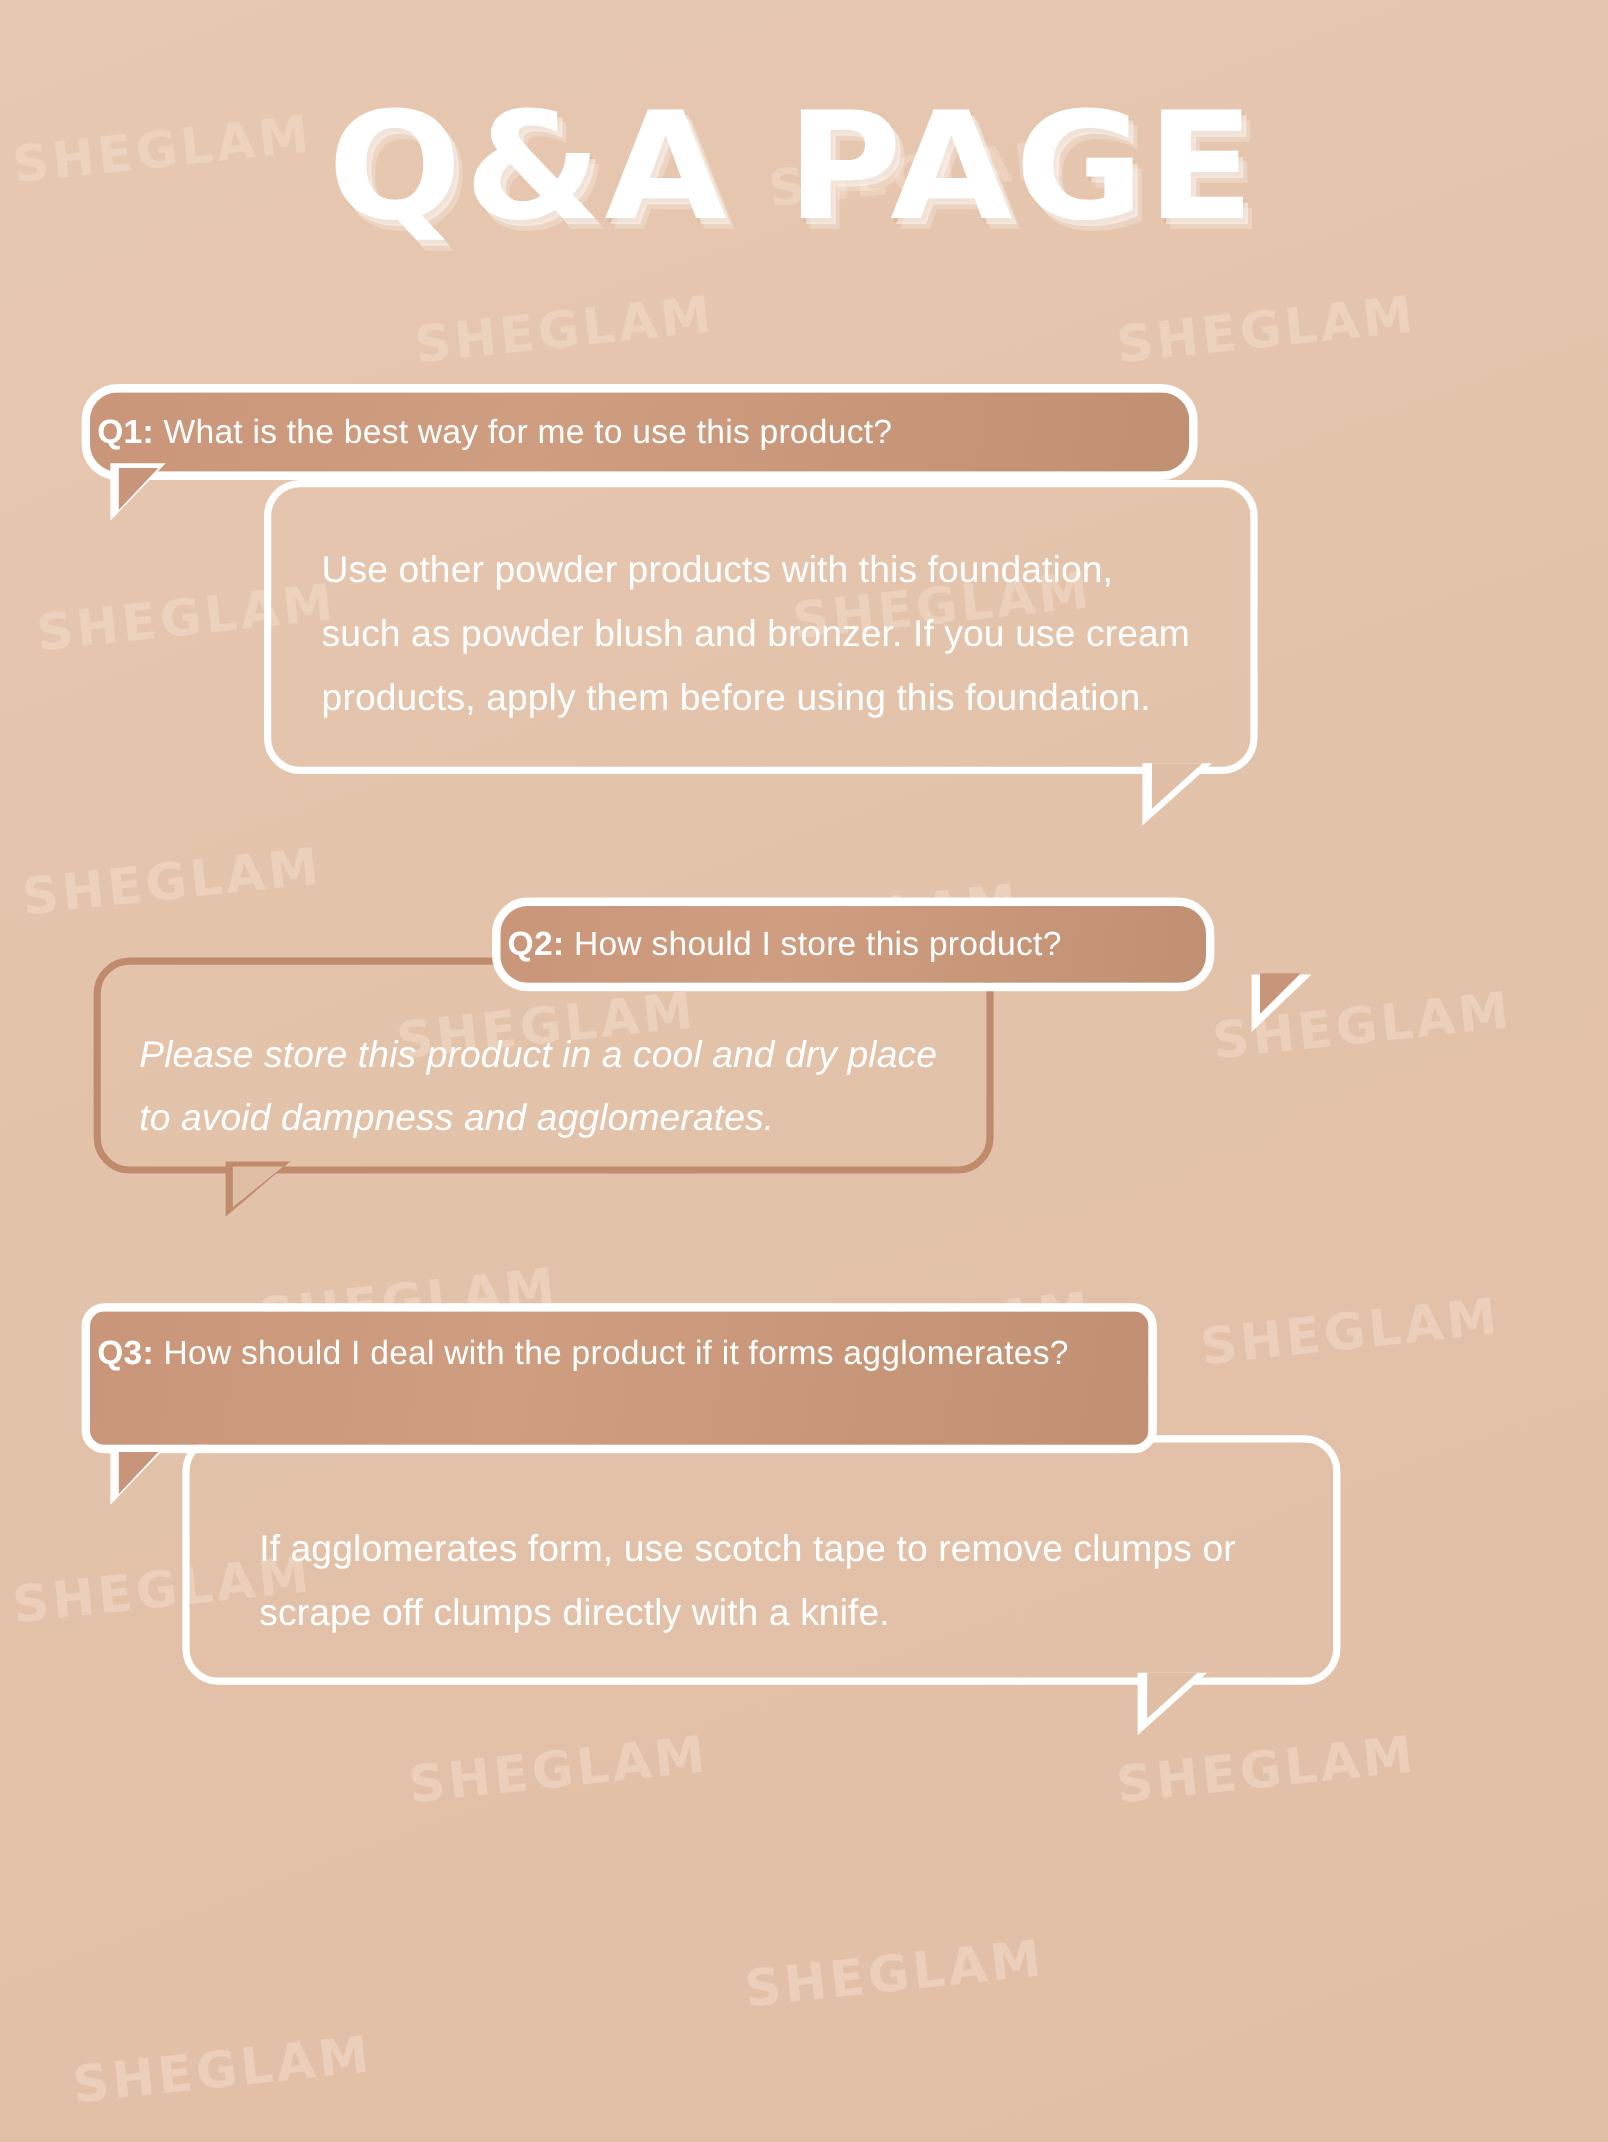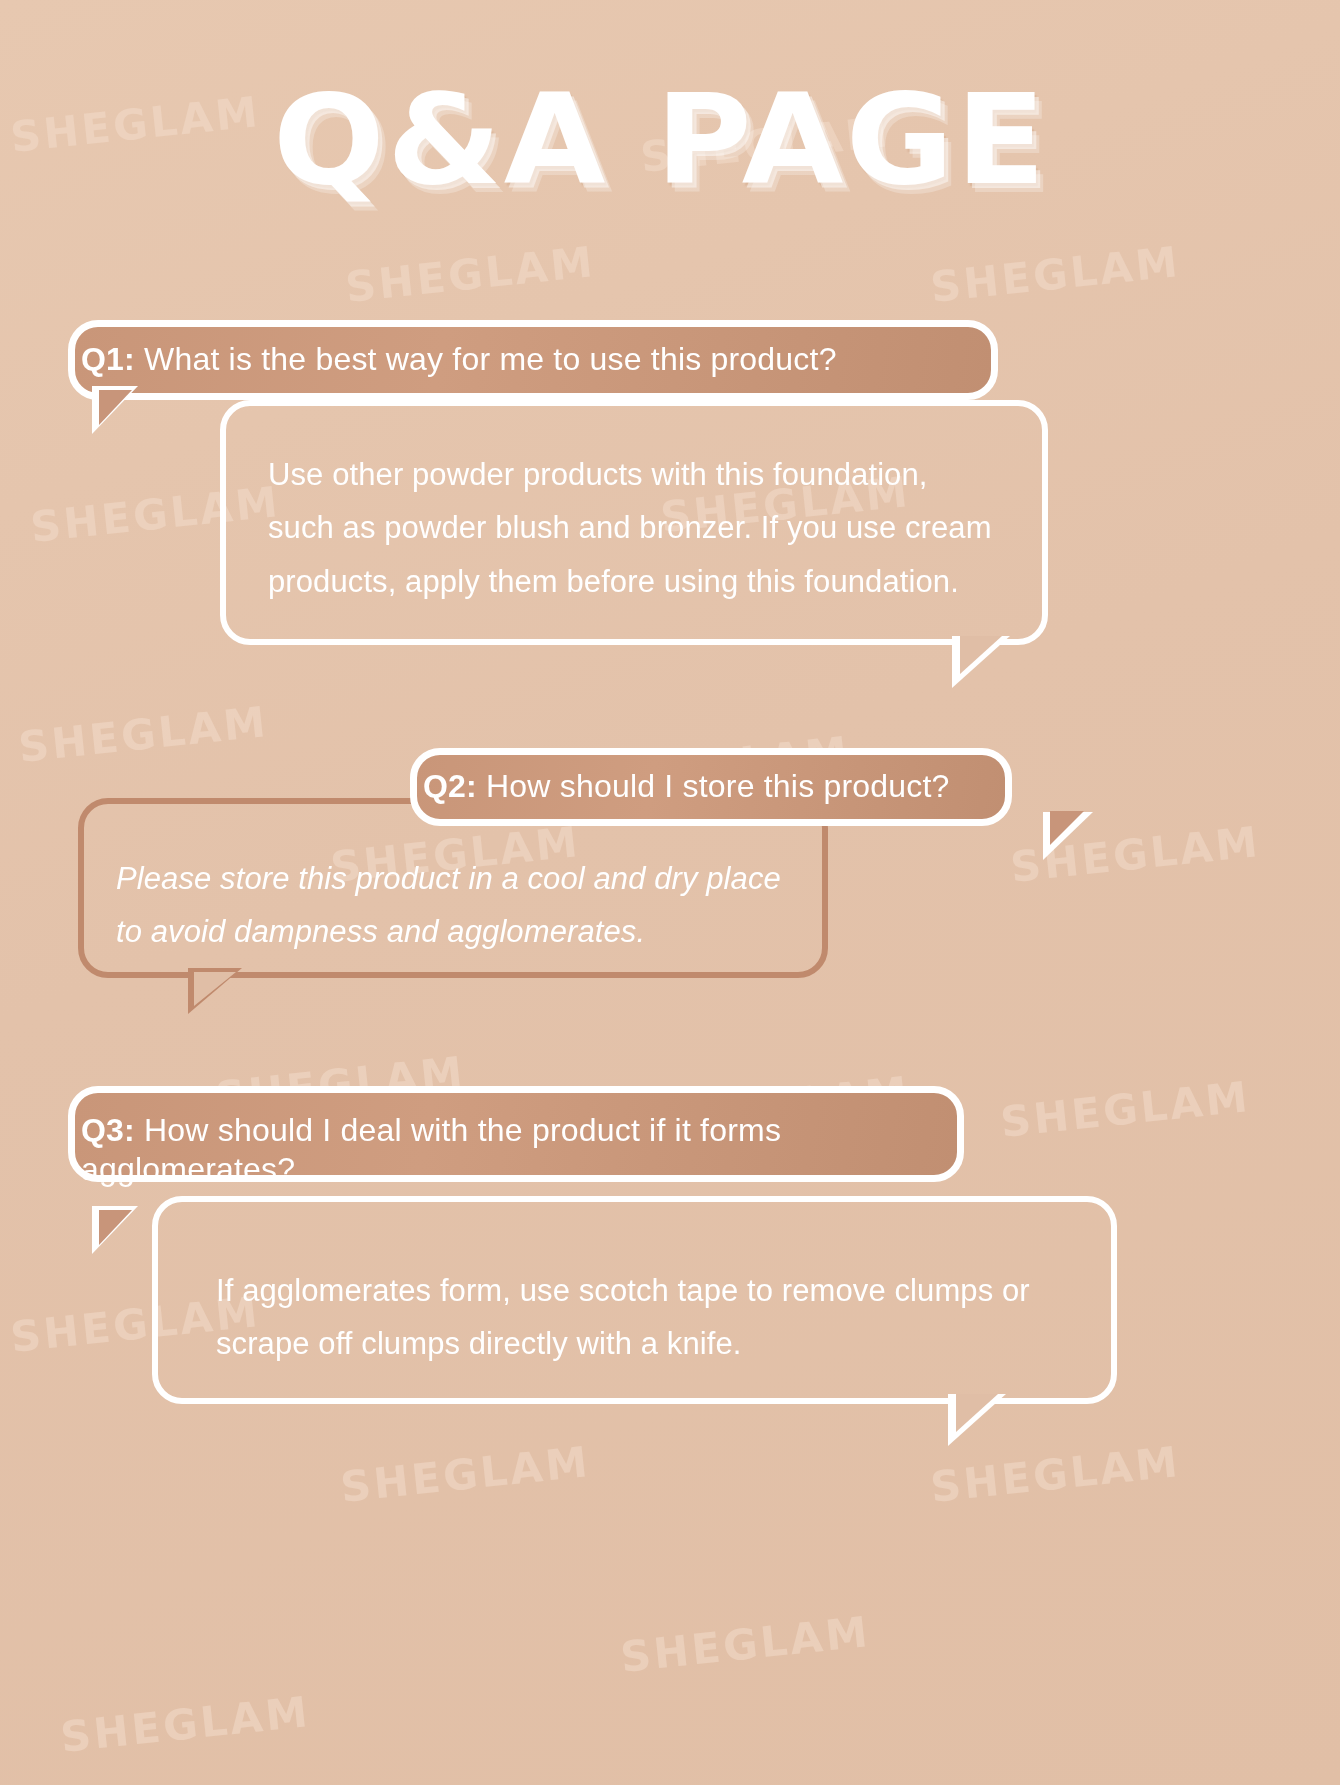--- a/index.html
+++ b/index.html
@@ -75,21 +75,21 @@
   }
   .q-head {
     border-radius: 30px;
     background: linear-gradient(100deg, #c99679 0%, #cf9d80 40%, #c18f72 100%);
     border: 7px solid #ffffff;
     display: flex;
     align-items: center;
     color: #ffffff;
   }
   .q-head .qtext {
-    font-size: 32px;
+    font-size: 28px;
     line-height: 1.22;
     font-weight: 500;
     letter-spacing: .2px;
     padding: 0 6px;
   }
   .q-head .qnum {
     font-weight: bold;
   }
 
   .a-body {
@@ -273,21 +273,21 @@
       <span>How should I store this product?</span>
     </div>
   </div>
   <div class="tail tail-q2head"></div>
 
   <div class="bubble a-body a-brown" style="left:78px; top:798px; width:750px; height:180px; padding:48px 40px 0 32px;font-style:italic;">
     <div class="atext">Please store this product in a cool and dry place to avoid dampness and agglomerates.</div>
   </div>
   <div class="tail tail-q2ans"></div>
 
-  <div class="bubble q-head" style="left:68px; top:1086px; width:896px; height:96px; align-items:flex-start; padding-top:18px;">
+  <div class="bubble q-head" style="left:68px; top:1086px; width:896px; height:125px; align-items:flex-start; padding-top:18px;border-radius:19px;">
     <div class="qtext">
       <span class="qnum">Q3:</span>
       <span>How should I deal with the product if it forms agglomerates?</span>
     </div>
   </div>
   <div class="tail tail-q3head"></div>
 
   <div class="bubble a-body a-white" style="left:152px; top:1196px; width:965px; height:208px; padding:62px 48px 0 58px;">
     <div class="atext">If agglomerates form, use scotch tape to remove clumps or scrape off clumps directly with a knife.</div>
   </div>

